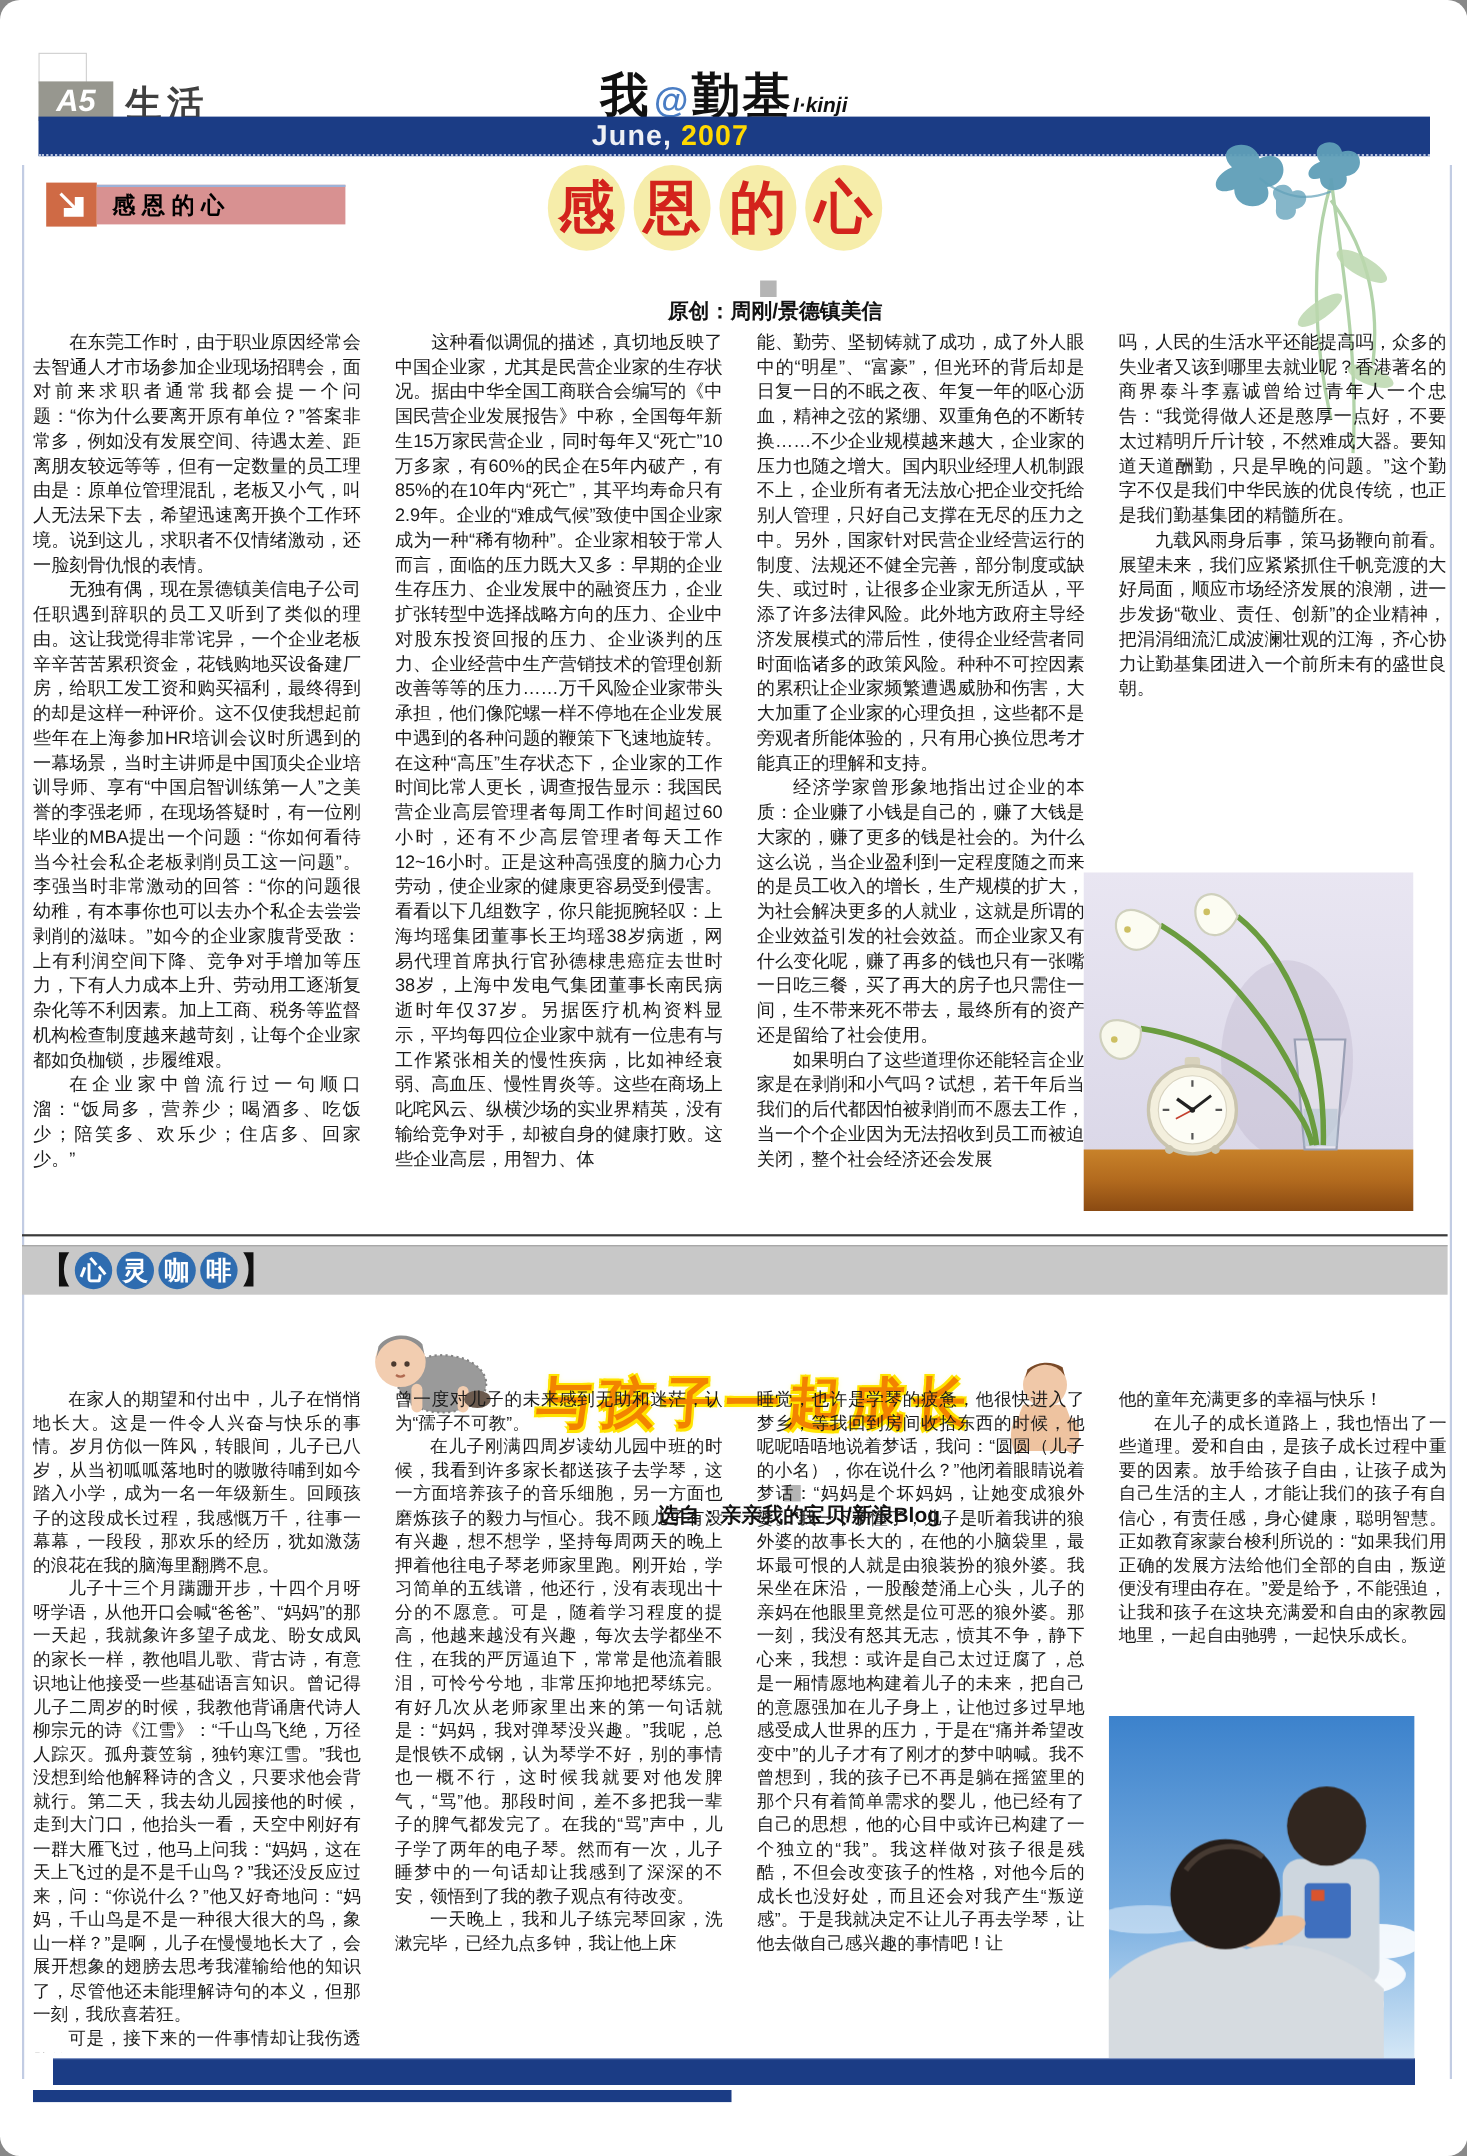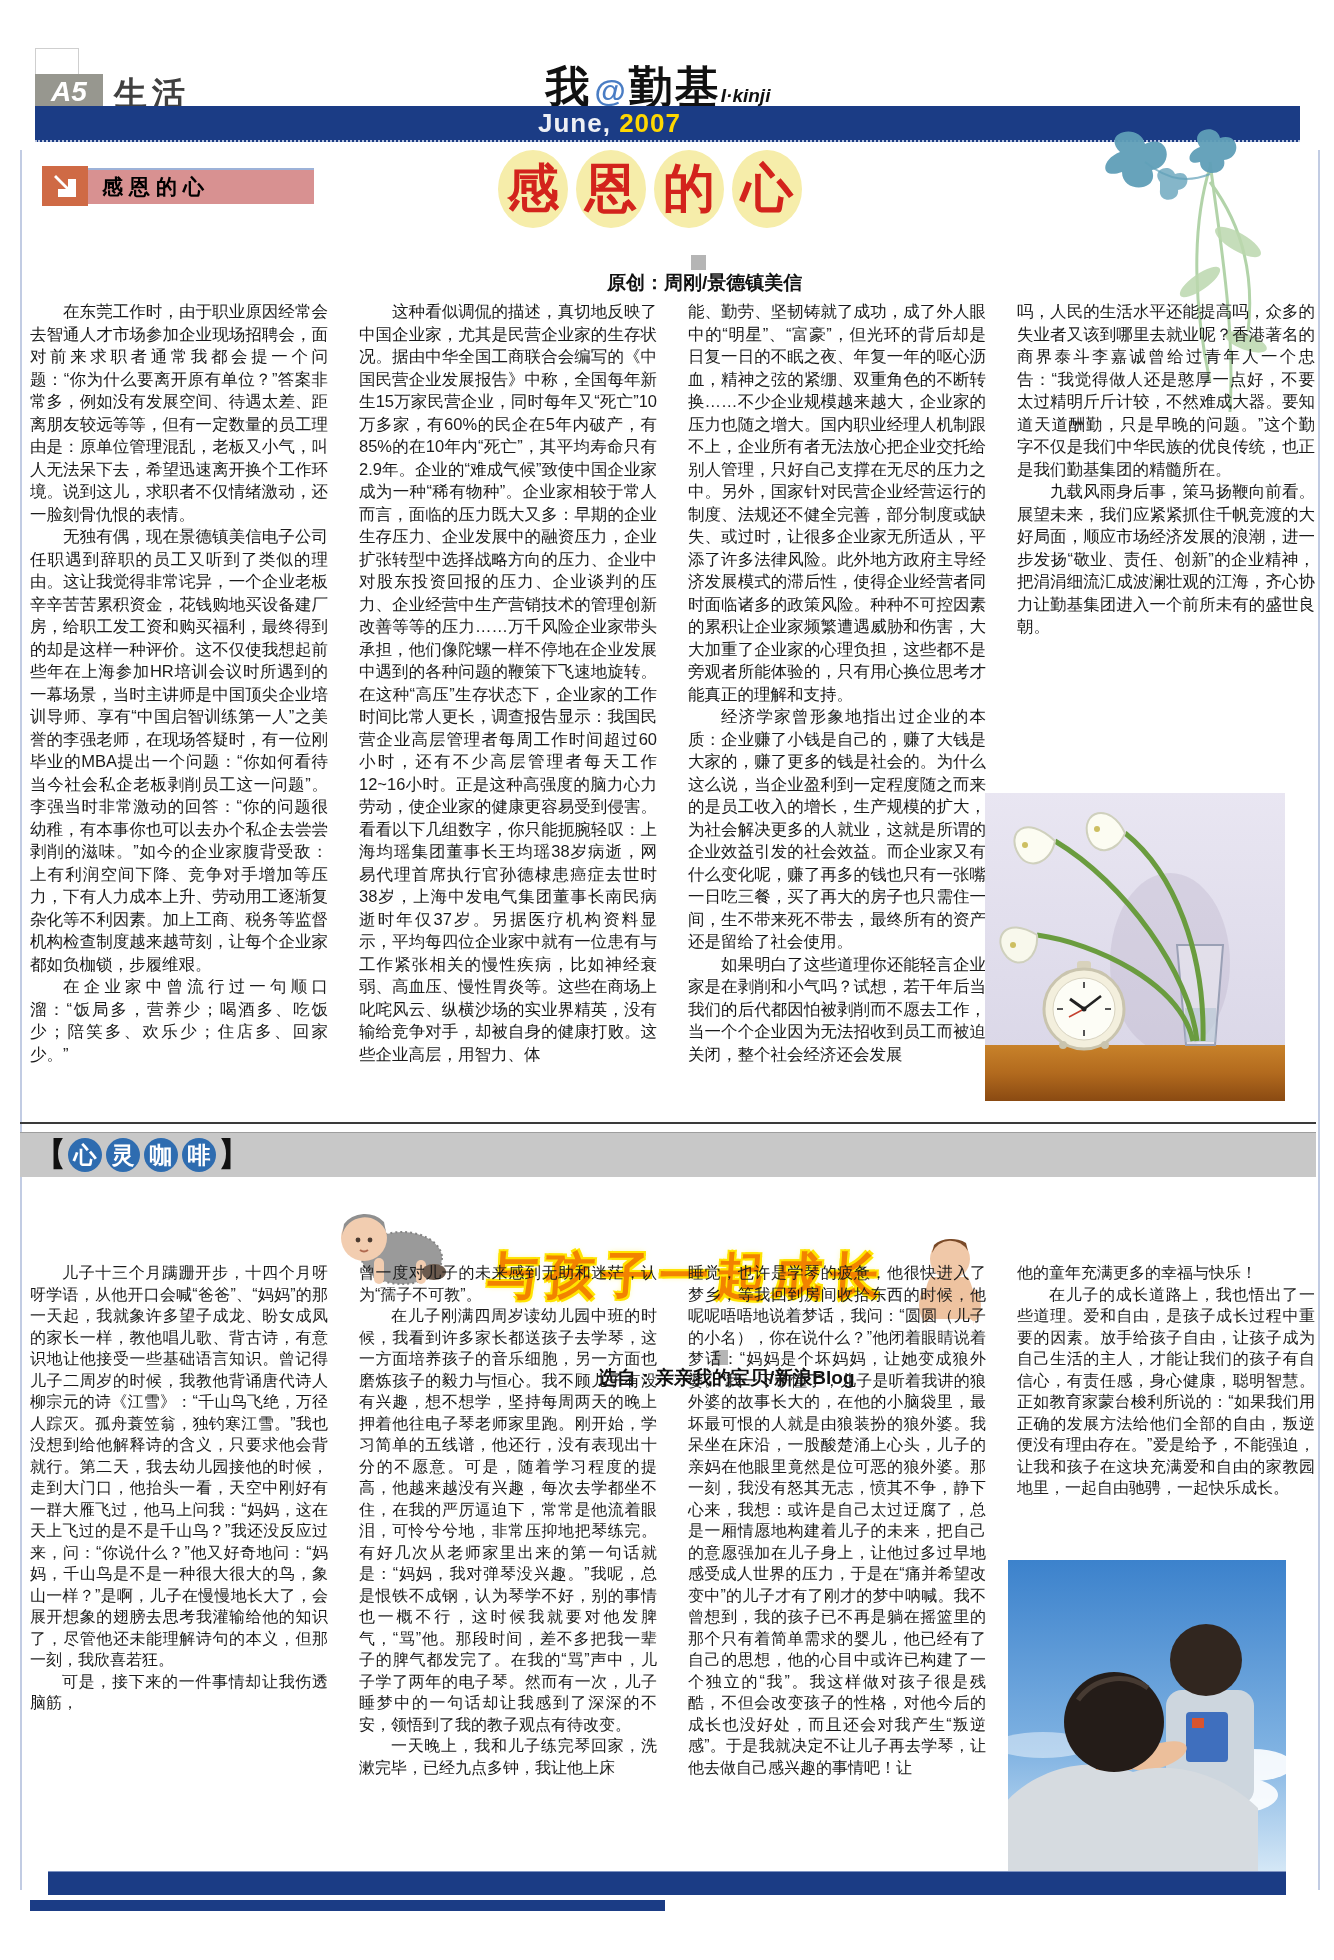--- a/index.html
+++ b/index.html
@@ -1,17 +1,17 @@
 <!DOCTYPE html>
 <html><head>
 <meta charset="utf-8">
 <style>
   html,body{margin:0;padding:0;background:#888;}
   #page{position:relative;width:1334px;height:1960px;background:#fff;overflow:hidden;
-        font-family:"Liberation Sans","DejaVu Sans",sans-serif;color:#161616;margin:0 auto;}
+        font-family:"Liberation Sans","DejaVu Sans",sans-serif;color:#161616;margin:0 auto;border-radius:18px;}
   .abs{position:absolute;}
 
   
   #miniBox{left:35px;top:48px;width:42px;height:26px;background:#fff;border:1px solid #cfcfcf;}
   #pageLabel{left:35px;top:74px;width:68px;height:36px;background:#97978f;color:#fff;
              font-weight:bold;font-style:italic;font-size:28px;display:flex;align-items:center;justify-content:center;}
   #sectionName{left:114px;top:72px;font-size:33px;font-weight:bold;color:#404040;letter-spacing:5px;}
   #masthead{left:50%;top:58px;transform:translateX(-54%);white-space:nowrap;}
   #masthead .big{font-size:44px;font-weight:900;color:#111;letter-spacing:2px;}
   #masthead .at{font-size:32px;font-weight:bold;color:#4a7dc4;padding:0 3px;}
@@ -243,20 +243,21 @@
   </div>
 
   <div class="abs" id="title2">与孩子一起成长</div>
   <div class="abs byline" id="byline2">
     <span class="sq"></span>
     <span>选自：亲亲我的宝贝/新浪Blog</span>
   </div>
 
   <div class="abs cols" id="a2cols">
       <div class="col">
+        <p class="ind">在家人的期望和付出中，儿子在悄悄地长大。这是一件令人兴奋与快乐的事情。岁月仿似一阵风，转眼间，儿子已八岁，从当初呱呱落地时的嗷嗷待哺到如今踏入小学，成为一名一年级新生。回顾孩子的这段成长过程，我感慨万千，往事一幕幕，一段段，那欢乐的经历，犹如激荡的浪花在我的脑海里翻腾不息。</p>
         <p class="ind">儿子十三个月蹒跚开步，十四个月呀呀学语，从他开口会喊“爸爸”、“妈妈”的那一天起，我就象许多望子成龙、盼女成凤的家长一样，教他唱儿歌、背古诗，有意识地让他接受一些基础语言知识。曾记得儿子二周岁的时候，我教他背诵唐代诗人柳宗元的诗《江雪》：“千山鸟飞绝，万径人踪灭。孤舟蓑笠翁，独钓寒江雪。”我也没想到给他解释诗的含义，只要求他会背就行。第二天，我去幼儿园接他的时候，走到大门口，他抬头一看，天空中刚好有一群大雁飞过，他马上问我：“妈妈，这在天上飞过的是不是千山鸟？”我还没反应过来，问：“你说什么？”他又好奇地问：“妈妈，千山鸟是不是一种很大很大的鸟，象山一样？”是啊，儿子在慢慢地长大了，会展开想象的翅膀去思考我灌输给他的知识了，尽管他还未能理解诗句的本义，但那一刻，我欣喜若狂。</p>
         <p class="ind">可是，接下来的一件事情却让我伤透脑筋，</p>
       </div>
       <div class="col">
         <p>曾一度对儿子的未来感到无助和迷茫，认为“孺子不可教”。</p>
         <p class="ind">在儿子刚满四周岁读幼儿园中班的时候，我看到许多家长都送孩子去学琴，这一方面培养孩子的音乐细胞，另一方面也磨炼孩子的毅力与恒心。我不顾儿子有没有兴趣，想不想学，坚持每周两天的晚上押着他往电子琴老师家里跑。刚开始，学习简单的五线谱，他还行，没有表现出十分的不愿意。可是，随着学习程度的提高，他越来越没有兴趣，每次去学都坐不住，在我的严厉逼迫下，常常是他流着眼泪，可怜兮兮地，非常压抑地把琴练完。有好几次从老师家里出来的第一句话就是：“妈妈，我对弹琴没兴趣。”我呢，总是恨铁不成钢，认为琴学不好，别的事情也一概不行，这时候我就要对他发脾气，“骂”他。那段时间，差不多把我一辈子的脾气都发完了。在我的“骂”声中，儿子学了两年的电子琴。然而有一次，儿子睡梦中的一句话却让我感到了深深的不安，领悟到了我的教子观点有待改变。</p>
         <p class="ind">一天晚上，我和儿子练完琴回家，洗漱完毕，已经九点多钟，我让他上床</p>
       </div>
       <div class="col">
         <p>睡觉，也许是学琴的疲惫，他很快进入了梦乡，等我回到房间收拾东西的时候，他呢呢唔唔地说着梦话，我问：“圆圆（儿子的小名），你在说什么？”他闭着眼睛说着梦话：“妈妈是个坏妈妈，让她变成狼外婆。”我一下子懂了，儿子是听着我讲的狼外婆的故事长大的，在他的小脑袋里，最坏最可恨的人就是由狼装扮的狼外婆。我呆坐在床沿，一股酸楚涌上心头，儿子的亲妈在他眼里竟然是位可恶的狼外婆。那一刻，我没有怒其无志，愤其不争，静下心来，我想：或许是自己太过迂腐了，总是一厢情愿地构建着儿子的未来，把自己的意愿强加在儿子身上，让他过多过早地感受成人世界的压力，于是在“痛并希望改变中”的儿子才有了刚才的梦中呐喊。我不曾想到，我的孩子已不再是躺在摇篮里的那个只有着简单需求的婴儿，他已经有了自己的思想，他的心目中或许已构建了一个独立的“我”。我这样做对孩子很是残酷，不但会改变孩子的性格，对他今后的成长也没好处，而且还会对我产生“叛逆感”。于是我就决定不让儿子再去学琴，让他去做自己感兴趣的事情吧！让</p>

